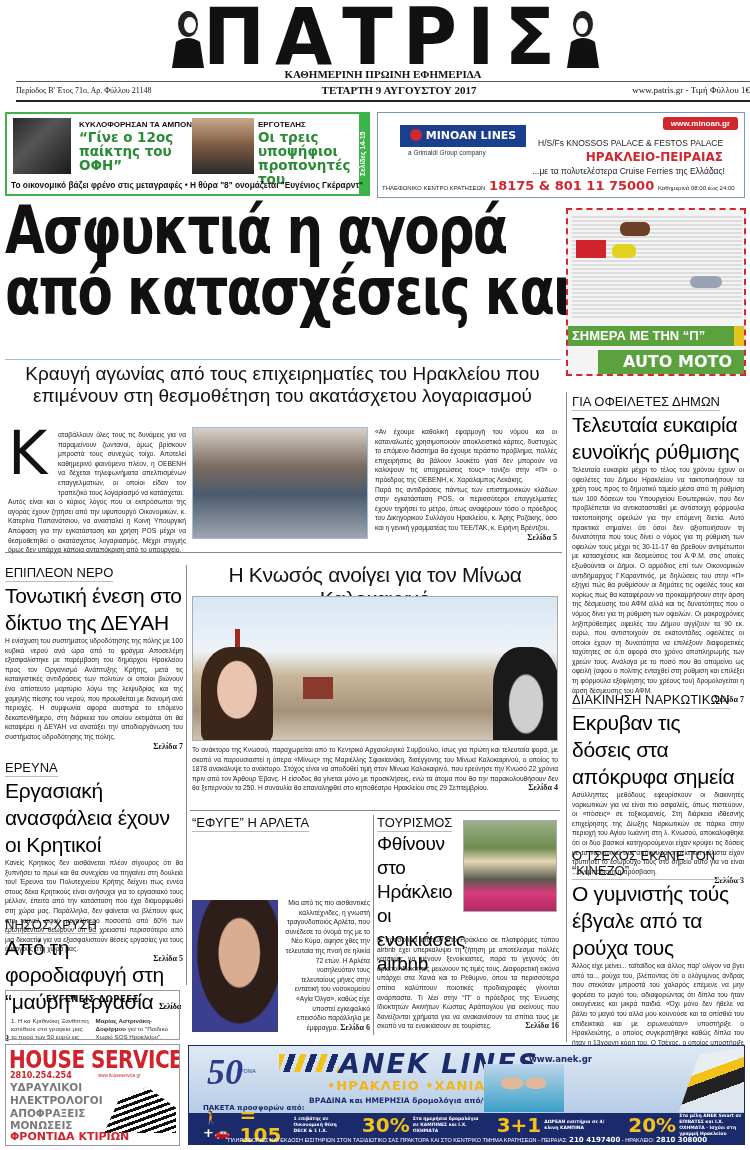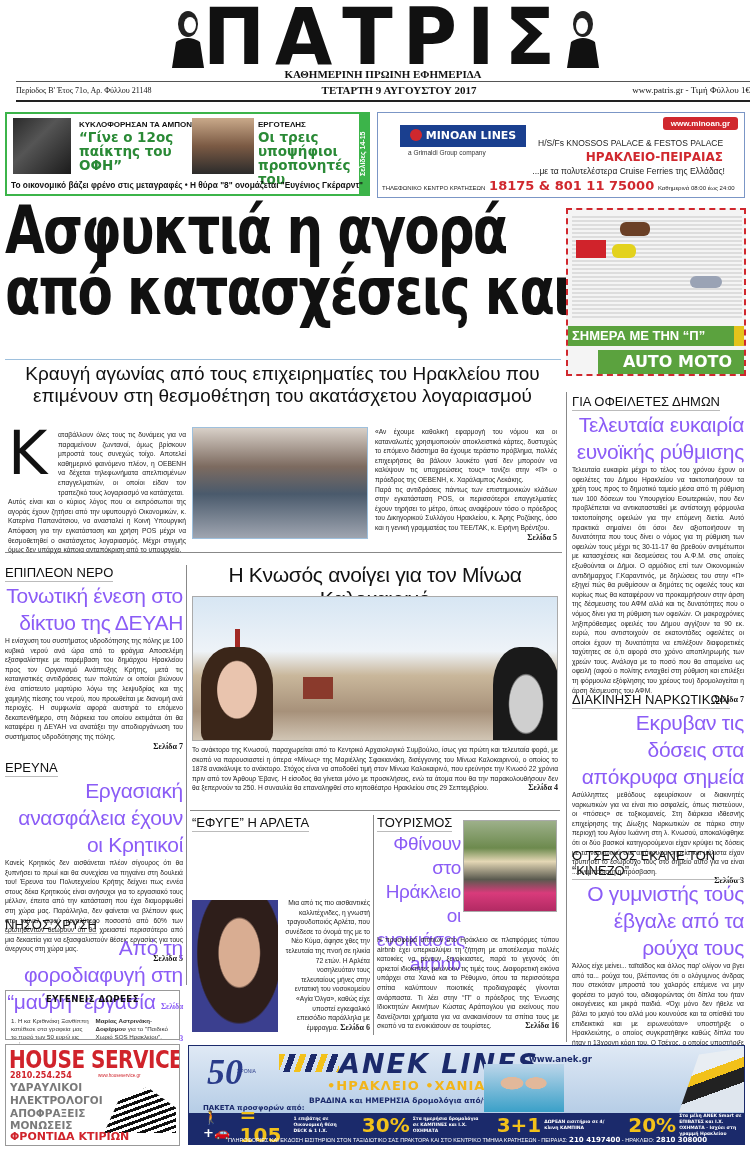--- a/index.html
+++ b/index.html
@@ -58,21 +58,21 @@
   .auto .car3 { left: 52px; top: 12px; width: 30px; height: 14px; background: #6b4026; border-radius: 6px; }
   .auto .car4 { left: 122px; top: 66px; width: 32px; height: 12px; background: #9aa3b5; border-radius: 6px; }
   .auto .bar1 { left: 0; top: 116px; width: 172px; height: 20px; background: #5ba23e; color: #fff; font-family: Liberation Sans, sans-serif; font-weight: bold; font-size: 13px; line-height: 20px; padding-left: 4px; }
   .auto .bar1-accent { left: 166px; top: 116px; width: 10px; height: 20px; background: #e5c31c; }
   .auto .bar2 { left: 30px; top: 140px; width: 146px; height: 24px; background: #5ba23e; color: #fff; font-family: "DejaVu Sans", sans-serif; font-weight: bold; font-size: 16px; line-height: 24px; text-align: right; padding-right: 12px; }
 
   
   .body-text { font-size: 6.7px; line-height: 9.6px; color: #222; text-align: justify; }
   .page-ref { font-weight: bold; font-family: "Liberation Serif", serif; font-size: 8px; float: right; }
   .kicker { font-size: 13px; color: #111; border-bottom: 1px solid #bbb; padding-bottom: 1px; display: inline-block; }
-  .subhed { font-size: 21px; line-height: 27px; color: #8b5cf6; letter-spacing: -0.3px; text-align: right; }
+  .subhed { font-size: 21px; line-height: 27px; color: #000000; letter-spacing: -0.3px; }
 
   .lead-dropcap { left: 8px; top: 427px; width: 50px; height: 50px; font-size: 60px; line-height: 52px; font-family: "DejaVu Sans", sans-serif; color: #111; }
   .lead1 { left: 8px; top: 430px; width: 178px; }
   .lead1 .indent { padding-left: 50px; }
   .photo-crowd { left: 192px; top: 427px; width: 176px; height: 112px; border: 1px solid #9ec0dd; background: linear-gradient(180deg,#d8d0c8 0%,#7d6b60 35%,#4a5a6c 60%,#9fa5b0 100%); }
   .lead2 { left: 375px; top: 427px; width: 182px; }
 
   .vrule { width: 1px; background: #888; }
   .hrule { height: 1px; background: #888; }
 

